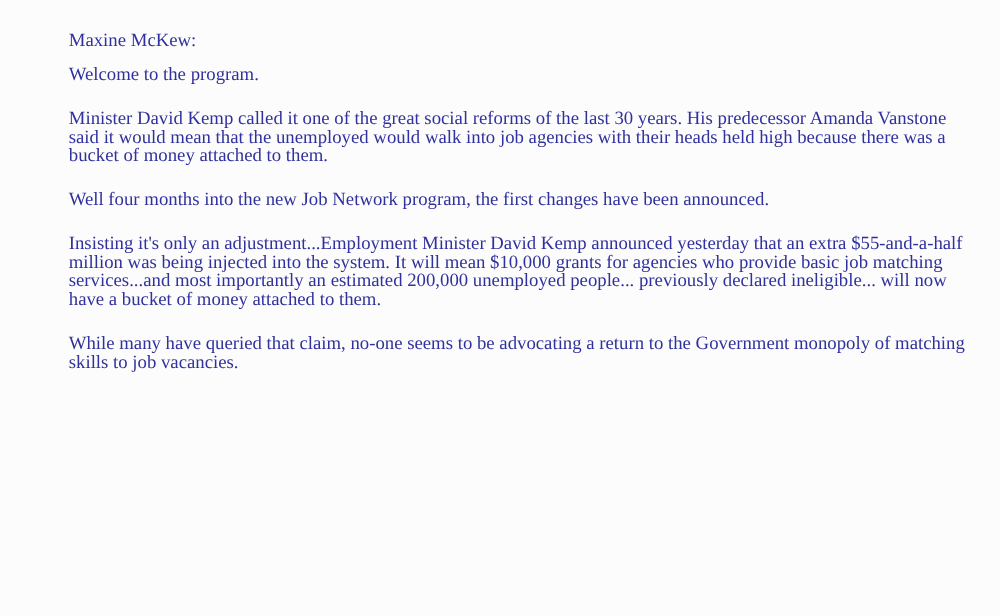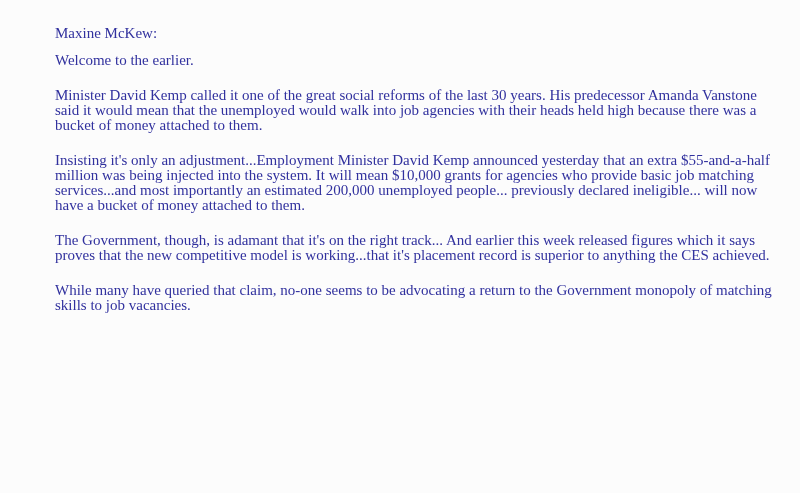--- a/index.html
+++ b/index.html
@@ -31,19 +31,19 @@
     margin: 0 0 20px 0;
   }
 </style>
 </head>
 <body>
 
 <div class="page">
   <p class="speaker">Maxine McKew:</p>
   <div class="paragraphs">
 
-  <p class="para">Welcome to the earlier.</p>
+  <p class="para">Welcome to the program.</p>
       <p class="para">Minister David Kemp called it one of the great social reforms of the last 30 years. His predecessor Amanda Vanstone said it would mean that the unemployed would walk into job agencies with their heads held high because there was a bucket of money attached to them.</p>
+      <p class="para">Well four months into the new Job Network program, the first changes have been announced.</p>
       <p class="para">Insisting it's only an adjustment...Employment Minister David Kemp announced yesterday that an extra $55-and-a-half million was being injected into the system. It will mean $10,000 grants for agencies who provide basic job matching services...and most importantly an estimated 200,000 unemployed people... previously declared ineligible... will now have a bucket of money attached to them.</p>
-      <p class="para">The Government, though, is adamant that it's on the right track... And earlier this week released figures which it says proves that the new competitive model is working...that it's placement record is superior to anything the CES achieved.</p>
       <p class="para">While many have queried that claim, no-one seems to be advocating a return to the Government monopoly of matching skills to job vacancies.</p>
     </div>
 </div>
 
 </body></html>

